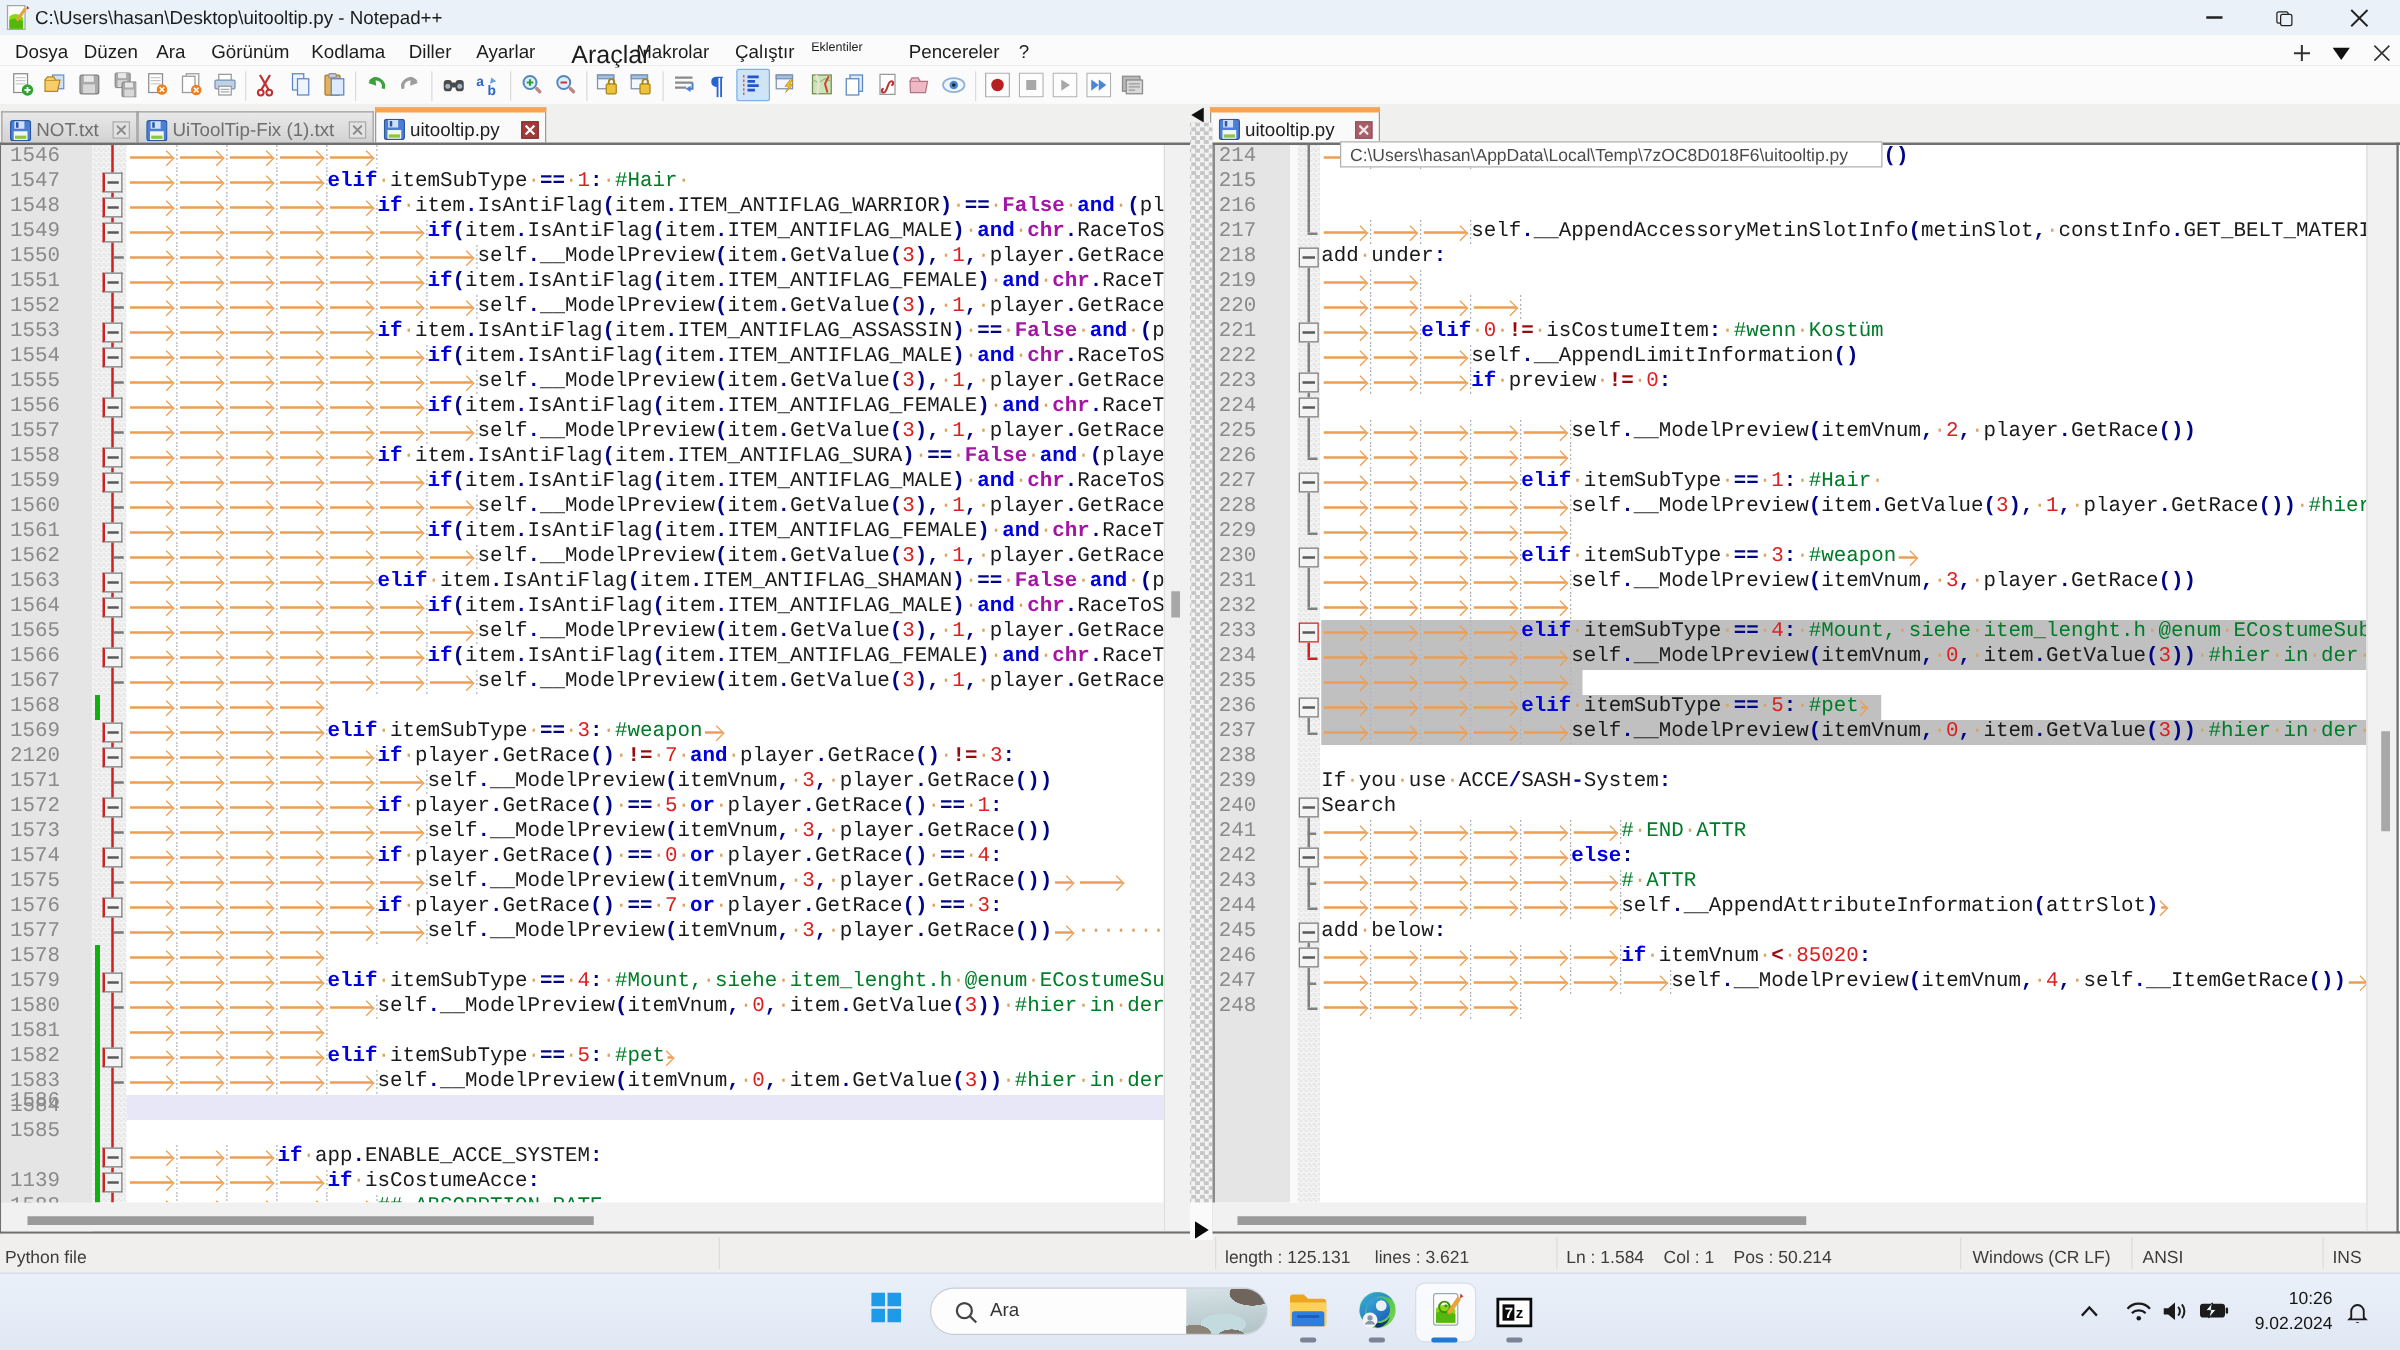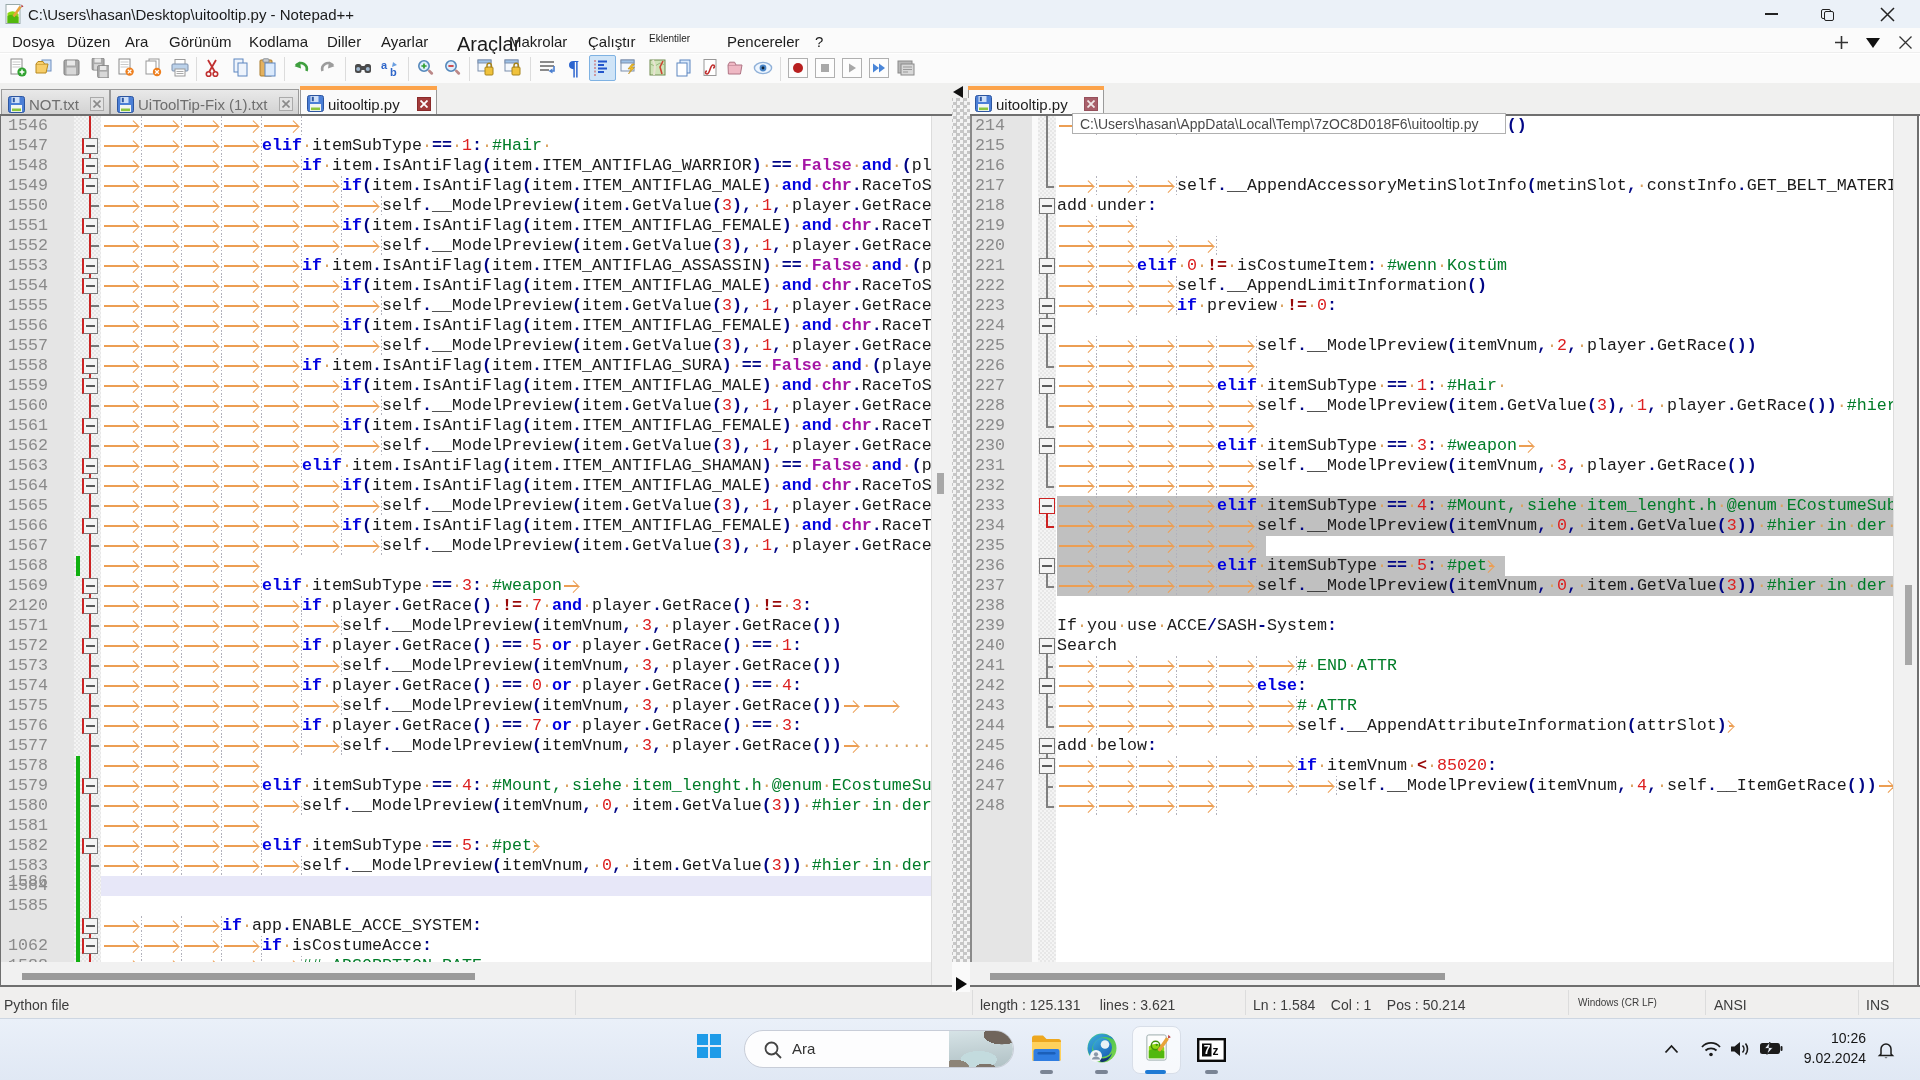--- a/index.html
+++ b/index.html
@@ -375,21 +375,21 @@
 <div class="ab" style="left:91px;top:805px;width:8px;height:1.6px;background:#777"></div>
 <div class="num mono" style="left:2px;top:816px;width:46px">1581</div>
 <div class="num mono" style="left:2px;top:836px;width:46px">1582</div>
 <div class="box" style="left:82px;top:838px;border-left:2px solid #c22"></div>
 <div class="num mono" style="left:2px;top:856px;width:46px">1583</div>
 <div class="ab" style="left:91px;top:865px;width:8px;height:1.6px;background:#777"></div>
 <div class="num mono" style="left:2px;top:876px;width:46px">1584</div>
 <div class="num mono" style="left:2px;top:896px;width:46px">1585</div>
 <div class="num mono" style="left:2px;top:872px;width:46px">1586</div>
 <div class="box" style="left:82px;top:918px;border-left:2px solid #c22"></div>
-<div class="num mono" style="left:2px;top:936px;width:46px">1062</div>
+<div class="num mono" style="left:2px;top:936px;width:46px">1139</div>
 <div class="box" style="left:82px;top:938px;border-left:2px solid #c22"></div>
 <div class="num mono" style="left:2px;top:956px;width:46px">1588</div>
 <div class="ab" style="left:91px;top:965px;width:8px;height:1.6px;background:#777"></div>
 <div class="ab" style="left:101px;top:116px;width:830px;height:846px;overflow:hidden">
 <div class="ab" style="left:0;top:760px;width:830px;height:20px;background:#e7e7f8"></div>
 <div class="mono" style="position:absolute;left:0;top:0;width:830px;height:846px">
 <div class="cl" style="left:1px;top:0px"><v></v><v></v><v></v><v></v><v></v></div>
 <div class="cl" style="left:1px;top:20px"><v></v><v></v><v></v><v></v><b class="k">elif</b><u>·</u>itemSubType<u>·</u><b class="o">==</b><u>·</u><b class="n">1</b><b class="o">:</b><u>·</u><b class="c">#Hair</b><u>·</u></div>
 <div class="cl" style="left:1px;top:40px"><v></v><v></v><v></v><v></v><v></v><b class="k">if</b><u>·</u>item<b class="o">.</b>IsAntiFlag<b class="o">(</b>item<b class="o">.</b>ITEM_ANTIFLAG_WARRIOR<b class="o">)</b><u>·</u><b class="o">==</b><u>·</u><b class="p">False</b><u>·</u><b class="k">and</b><u>·</u><b class="o">(</b>player</div>
 <div class="cl" style="left:1px;top:60px"><v></v><v></v><v></v><v></v><v></v><v></v><b class="k">if</b><b class="o">(</b>item<b class="o">.</b>IsAntiFlag<b class="o">(</b>item<b class="o">.</b>ITEM_ANTIFLAG_MALE<b class="o">)</b><u>·</u><b class="k">and</b><u>·</u><b class="p">chr</b><b class="o">.</b>RaceToSexIndex</div>
@@ -563,21 +563,21 @@
 <div class="ab" style="left:1893px;top:116px;width:24px;height:869px;background:#f1f1f1;border-left:1px solid #dcdcdc"></div>
 <div class="ab" style="left:1905px;top:585px;width:7px;height:80px;background:#a8a8a8"></div>
 <div class="ab" style="left:970px;top:962px;width:923px;height:23px;background:#f1f1f1"></div>
 <div class="ab" style="left:990px;top:973px;width:455px;height:7px;background:#9a9a9a"></div>
 <div class="ab" style="left:1072px;top:113px;width:434px;height:21px;background:#fff;border:1px solid #b0b0b0;z-index:30"></div>
 <div class="ab" style="left:1080px;top:116px;font-size:14px;color:#4a4a4a;z-index:31;white-space:pre">C:\Users\hasan\AppData\Local\Temp\7zOC8D018F6\uitooltip.py</div>
 <div class="ab" style="left:0;top:987px;width:1920px;height:31px;background:#f0efee"></div>
 <div class="ab" style="left:4px;top:997px;font-size:14px;color:#3c3c3c;white-space:pre">Python file</div>
 <div class="ab" style="left:980px;top:997px;font-size:14px;color:#3c3c3c;white-space:pre">length : 125.131     lines : 3.621</div>
 <div class="ab" style="left:1253px;top:997px;font-size:14px;color:#3c3c3c;white-space:pre">Ln : 1.584    Col : 1    Pos : 50.214</div>
-<div class="ab" style="left:1578px;top:997px;font-size:10px;color:#3c3c3c;white-space:pre">Windows (CR LF)</div>
+<div class="ab" style="left:1578px;top:997px;font-size:14px;color:#3c3c3c;white-space:pre">Windows (CR LF)</div>
 <div class="ab" style="left:1714px;top:997px;font-size:14px;color:#3c3c3c;white-space:pre">ANSI</div>
 <div class="ab" style="left:1866px;top:997px;font-size:14px;color:#3c3c3c;white-space:pre">INS</div>
 <div class="ab" style="left:575px;top:990px;width:1px;height:25px;background:#dcdcdc"></div>
 <div class="ab" style="left:972px;top:990px;width:1px;height:25px;background:#dcdcdc"></div>
 <div class="ab" style="left:1245px;top:990px;width:1px;height:25px;background:#dcdcdc"></div>
 <div class="ab" style="left:1568px;top:990px;width:1px;height:25px;background:#dcdcdc"></div>
 <div class="ab" style="left:1705px;top:990px;width:1px;height:25px;background:#dcdcdc"></div>
 <div class="ab" style="left:1858px;top:990px;width:1px;height:25px;background:#dcdcdc"></div>
 <div class="ab" style="left:0;top:1018px;width:1920px;height:62px;background:linear-gradient(#eaf0f9,#e0e8f4);border-top:1px solid #cdd6e2"></div>
 <svg class="ab" style="left:697px;top:1034px" width="24" height="24" viewBox="0 0 24 24">

